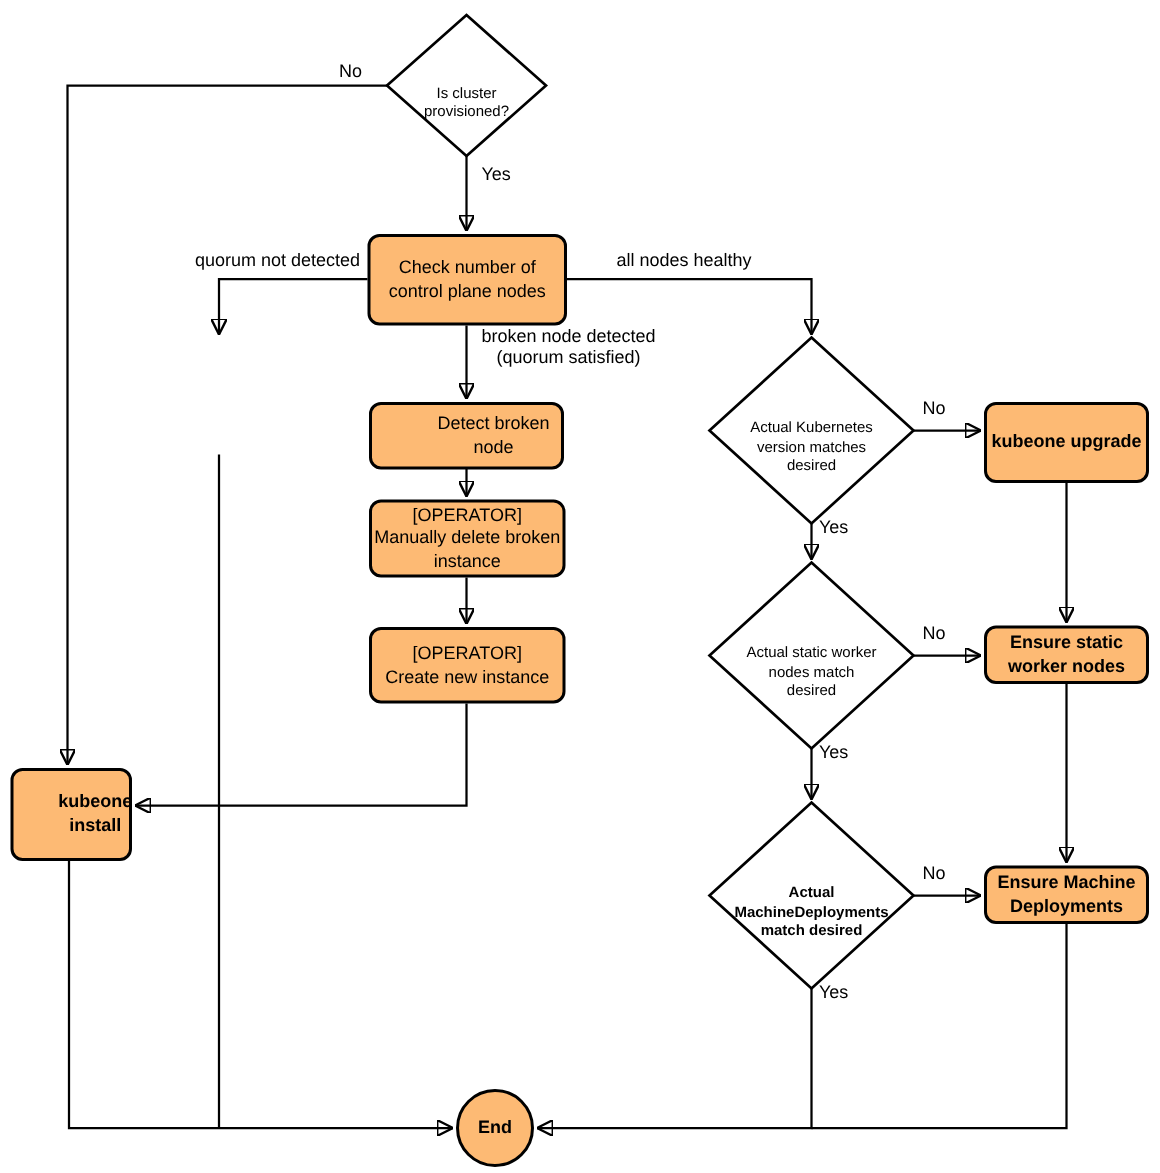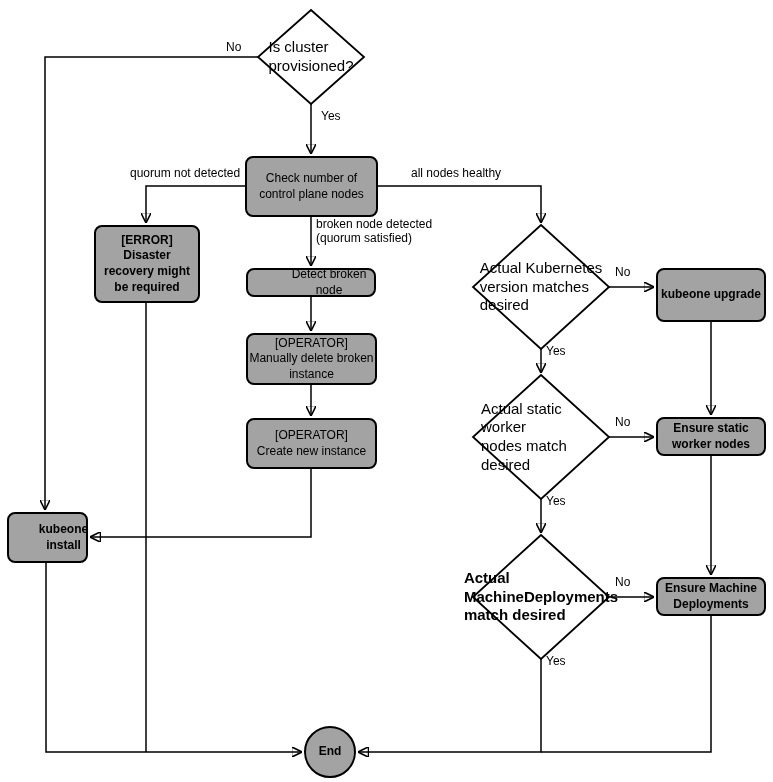--- a/index.html
+++ b/index.html
@@ -15,45 +15,47 @@
   .edges { position: absolute; left: 0; top: 0; }
   .edges path, .edges polygon { fill: none; stroke: #000000; }
   .edges path { stroke-width: 1.5; }
   .edges polygon { fill: #ffffff; stroke-width: 1.8; }
   .node {
     position: absolute;
     display: flex;
     align-items: center;
     justify-content: center;
     text-align: center;
-    background: #a3a3a3;
+    background: #fdba74;
     border: 2px solid #000000;
     border-radius: 8px;
     font-size: 12px;
     line-height: 1.3;
   }
   .node .lbl { white-space: pre-line; }
   .node.bold { font-weight: bold; }
   .circle { border-radius: 50%; font-weight: bold; }
   .diamond-label {
     position: absolute;
     display: flex;
     align-items: center;
     justify-content: center;
-    font-size: 15px;
+    text-align: center;
+    font-size: 10px;
     line-height: 1.25;
     white-space: pre-line;
+    margin-top: 12px;
   }
   .edge-label {
     position: absolute;
     font-size: 12px;
     line-height: 1.2;
     white-space: pre-line;
   }
-  .edge-label.center { text-align: left; }
+  .edge-label.center { text-align: center; }
 </style>
 </head>
 <body>
 
 <div class="canvas">
 
   <svg class="edges" width="773" height="782" viewBox="0 0 773 782">
     <defs>
       <marker id="arrow" viewBox="0 0 10 10" refX="10" refY="5" markerWidth="7" markerHeight="7" orient="auto-start-reverse">
         <path d="M0,0 L10,5 L0,10 z" fill="#000000" stroke="none"></path>
@@ -96,43 +98,37 @@
 desired</div>
   <div class="diamond-label" style="left:471px; top:572px; width:140px; height:50px;font-weight:bold;">Actual
 MachineDeployments
 match desired</div>
 
   <div class="node" style="left:245px; top:156px; width:133px; height:61px;">
     <span class="lbl">Check number of
 control plane nodes</span>
   </div>
 
-  <div class="node bold" style="left:94px; top:225px; width:106px; height:78px;">
-    <span class="lbl">[ERROR]
-Disaster
-recovery might
-be required</span>
-  </div>
 
-  <div class="node" style="left:246px; top:268px; width:130px; height:29px;padding-left:36px;">
+  <div class="node" style="left:246px; top:268px; width:130px; height:45px;padding-left:36px;">
     <span class="lbl">Detect broken node</span>
   </div>
 
   <div class="node" style="left:246px; top:333px; width:131px; height:52px;">
     <span class="lbl">[OPERATOR]
 Manually delete broken
 instance</span>
   </div>
 
   <div class="node" style="left:246px; top:418px; width:131px; height:51px;">
     <span class="lbl">[OPERATOR]
 Create new instance</span>
   </div>
 
-  <div class="node bold" style="left:7px; top:512px; width:81px; height:51px;padding-left:32px;">
+  <div class="node bold" style="left:7px; top:512px; width:81px; height:62px;padding-left:32px;">
     <span class="lbl">kubeone
 install</span>
   </div>
 
   <div class="node bold" style="left:656px; top:268px; width:110px; height:54px;">
     <span class="lbl">kubeone upgrade</span>
   </div>
 
   <div class="node bold" style="left:656px; top:417px; width:110px; height:39px;">
     <span class="lbl">Ensure static

